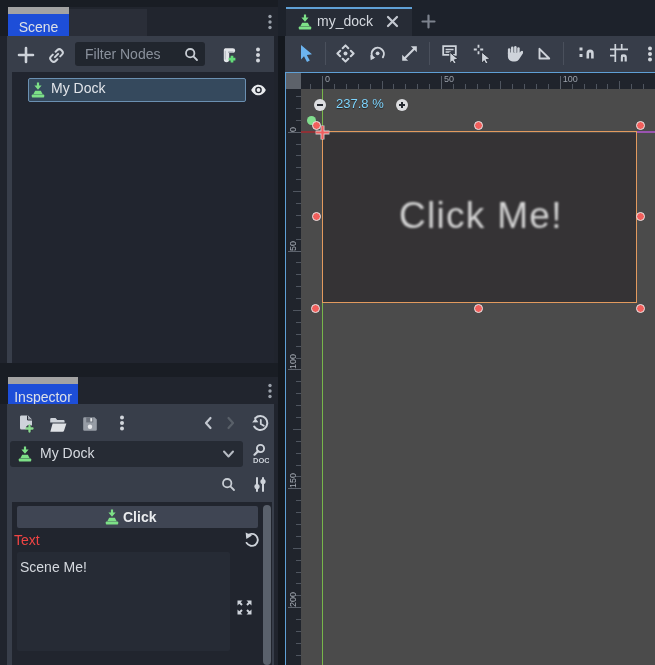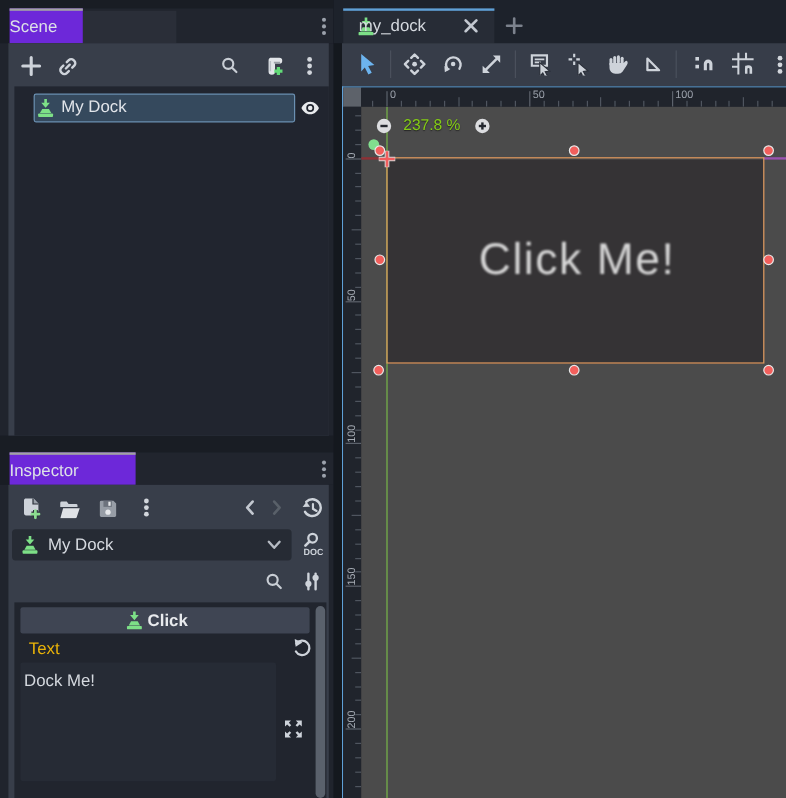--- a/index.html
+++ b/index.html
@@ -2,21 +2,21 @@
 <html><head>
 <meta charset="utf-8">
 <style>
   html,body{margin:0;padding:0;}
   *{-webkit-font-smoothing:antialiased;}
   body{width:655px;height:665px;overflow:hidden;background:#191d24;font-family:"Liberation Sans",sans-serif;}
   #app{position:relative;width:655px;height:665px;background:#191d24;opacity:0.999;}
   .abs{position:absolute;}
   .bar{background:#191d24;}
   .panel{background:#20242d;}
-  .tab{background:#6d28d9;border-top:2px solid #a3a3a3;color:#dde1e7;font-size:14px;text-align:left;}
+  .tab{background:#1d4ed8;border-top:7px solid #a3a3a3;color:#dde1e7;font-size:14px;text-align:center;}
   .in{background:#21262e;border-radius:3px;color:#8a919c;font-size:14px;}
   svg{display:block;}
   .h{position:absolute;width:9px;height:9px;border-radius:5px;background:#f25f5c;border:1.6px solid #e8e8e8;box-sizing:border-box;}
 </style>
 </head>
 <body>
 <div id="app">
 
   <div class="abs bar" style="left:0;top:0;width:278px;height:36px;"></div>
   <div class="abs" style="left:8px;top:7px;width:270px;height:29px;background:#21252e;"></div>
@@ -42,20 +42,21 @@
   </div>
   <div class="abs" style="left:48px;top:47px;">
     <svg width="17" height="17" viewBox="0 0 16 16">
         <g stroke="#ced3da" stroke-width="1.9" fill="none" stroke-linecap="round">
           <path d="M6.5 9.5 L9.5 6.5"></path>
           <path d="M7.2 4.5l1.6-1.6a2.62 2.62 0 0 1 3.7 0l.6.6a2.62 2.62 0 0 1 0 3.7L11.5 8.8"></path>
           <path d="M4.5 7.2 2.9 8.8a2.62 2.62 0 0 0 0 3.7l.6.6a2.62 2.62 0 0 0 3.7 0l1.6-1.6"></path>
         </g>
       </svg>
   </div>
+  <div class="abs in" style="left:75px;top:42px;width:130px;height:24px;line-height:24px;padding-left:10px;box-sizing:border-box;">Filter Nodes</div>
   <div class="abs" style="left:184px;top:47px;">
     <svg width="15" height="15" viewBox="0 0 15 15">
         <circle cx="6.2" cy="6.2" r="4.2" stroke="#c8cdd4" stroke-width="1.8" fill="none"></circle>
         <path d="M9.4 9.4l3.6 3.6" stroke="#c8cdd4" stroke-width="1.8" stroke-linecap="round"></path>
       </svg>
   </div>
   <div class="abs" style="left:219px;top:46px;">
     <svg width="18" height="18" viewBox="0 0 18 18">
       <path d="M6 2.2h7.8a2.4 2.4 0 0 1 2.4 2.4 2.4 2.4 0 0 1-2.4 2.4H10.2v6.6a2.7 2.7 0 0 1-2.7 2.7 2.7 2.7 0 0 1-2.7-2.7V4.6A2.4 2.4 0 0 1 6 2.2z" fill="#e2e5e9"></path>
       <path d="M9.2 6.2h5.2" stroke="#9aa0a8" stroke-width="1.4"></path>
@@ -87,21 +88,21 @@
   <div class="abs" style="left:51px;top:77px;color:#e2e5ea;font-size:14px;line-height:22px;">My Dock</div>
   <div class="abs" style="left:250px;top:82px;">
     <svg width="17" height="16" viewBox="0 0 17 16">
       <path d="M8.5 2.7c3.6 0 6.2 2.8 7.3 5.3-1.1 2.5-3.7 5.3-7.3 5.3S2.3 10.5 1.2 8C2.3 5.5 4.9 2.7 8.5 2.7z M8.5 4.7A3.3 3.3 0 1 0 8.5 11.3 3.3 3.3 0 1 0 8.5 4.7z" fill="#e8eaed" fill-rule="evenodd"></path>
       <circle cx="8.5" cy="8" r="1.9" fill="#e8eaed"></circle>
     </svg>
   </div>
 
   <div class="abs bar" style="left:0;top:370px;width:278px;height:34px;"></div>
   <div class="abs" style="left:8px;top:377px;width:270px;height:27px;background:#21252e;"></div>
-  <div class="abs tab" style="left:8px;top:377px;width:105px;height:27px;line-height:26px;">Inspector</div>
+  <div class="abs tab" style="left:8px;top:377px;width:70px;height:27px;line-height:26px;">Inspector</div>
   <div class="abs" style="left:266px;top:382px;">
     <svg width="8" height="18" viewBox="0 0 8 18">
         <g fill="#9ba1ab">
           <circle cx="4" cy="3.5" r="1.7"></circle>
           <circle cx="4" cy="9" r="1.7"></circle>
           <circle cx="4" cy="14.5" r="1.7"></circle>
         </g>
       </svg>
   </div>
 
@@ -202,29 +203,29 @@
   <div class="abs" style="left:104px;top:509px;">
     <svg width="16" height="16" viewBox="0 0 16 16">
       <g fill="#7de087">
           <path d="M6.9 0.6h2.2v3h2.5L8 7.8 4.4 3.6h2.5z"></path>
           <path d="M5.2 8.8h5.6l1.9 3.4H3.3z"></path>
           <rect x="1.8" y="12.6" width="12.4" height="2.8" rx="0.7"></rect>
         </g>
     </svg>
   </div>
   <div class="abs" style="left:123px;top:509px;color:#e9ebee;font-size:14px;font-weight:bold;line-height:16px;">Click</div>
-  <div class="abs" style="left:24px;top:531.5px;color:#eab308;font-size:14px;">Text</div>
+  <div class="abs" style="left:14px;top:531.5px;color:#ef4444;font-size:14px;">Text</div>
   <div class="abs" style="left:243px;top:531px;">
     <svg width="17" height="17" viewBox="0 0 17 17">
       <path d="M3.6 11.9a6 6 0 1 0 0.4-6.6" stroke="#ced3da" stroke-width="1.9" fill="none" stroke-linecap="round"></path>
       <path d="M2.6 1.6l0.8 6.3 5.6-3.4z" fill="#ced3da"></path>
     </svg>
   </div>
   <div class="abs" style="left:17px;top:552px;width:213px;height:99px;background:#262b35;border-radius:2px;"></div>
-  <div class="abs" style="left:20px;top:559px;color:#d5d9df;font-size:14px;">Dock Me!</div>
+  <div class="abs" style="left:20px;top:559px;color:#d5d9df;font-size:14px;">Scene Me!</div>
   <div class="abs" style="left:236px;top:599px;">
     <svg width="17" height="17" viewBox="0 0 17 17">
       <g fill="#ced3da">
         <path d="M1.5 1.5h5L4.7 3.3l2 2-1.4 1.4-2-2L1.5 6.5z"></path>
         <path d="M15.5 1.5v5l-1.8-1.8-2 2-1.4-1.4 2-2L10.5 1.5z"></path>
         <path d="M1.5 15.5v-5l1.8 1.8 2-2 1.4 1.4-2 2 1.8 1.8z"></path>
         <path d="M15.5 15.5h-5l1.8-1.8-2-2 1.4-1.4 2 2 1.8-1.8z"></path>
       </g>
     </svg>
   </div>
@@ -236,21 +237,21 @@
   <div class="abs" style="left:286px;top:7px;width:126px;height:29px;background:#272c36;border-top:2px solid #5fa0d6;box-sizing:border-box;"></div>
   <div class="abs" style="left:297px;top:14px;">
     <svg width="16" height="16" viewBox="0 0 16 16">
       <g fill="#7de087">
           <path d="M6.9 0.6h2.2v3h2.5L8 7.8 4.4 3.6h2.5z"></path>
           <path d="M5.2 8.8h5.6l1.9 3.4H3.3z"></path>
           <rect x="1.8" y="12.6" width="12.4" height="2.8" rx="0.7"></rect>
         </g>
     </svg>
   </div>
-  <div class="abs" style="left:299px;top:10px;color:#d5d9df;font-size:14px;line-height:22px;">my_dock</div>
+  <div class="abs" style="left:317px;top:10px;color:#d5d9df;font-size:14px;line-height:22px;">my_dock</div>
   <div class="abs" style="left:386px;top:15px;">
     <svg width="13" height="13" viewBox="0 0 13 13">
         <path d="M2 2l9 9M11 2l-9 9" stroke="#c3c8d0" stroke-width="2.2" stroke-linecap="round"></path>
       </svg>
   </div>
   <div class="abs" style="left:421px;top:14px;">
     <svg width="15" height="15" viewBox="0 0 15 15">
         <path d="M7.5 1.5v12M1.5 7.5h12" stroke="#7c828d" stroke-width="2.2" stroke-linecap="round"></path>
       </svg>
   </div>
@@ -450,21 +451,21 @@
     <div class="abs" style="left:0;top:42px;width:21px;height:1.5px;background:#8e3136;"></div>
     <div class="abs" style="left:335px;top:42px;width:19px;height:1.5px;background:#9a53b0;"></div>
 
     <div class="abs" style="left:22px;top:43.5px;width:313px;height:170px;background:#353335;"></div>
     <div class="abs" style="left:98px;top:105.5px;color:#d5d5d5;font-size:37px;letter-spacing:1.3px;filter:blur(1.05px);white-space:nowrap;">Click Me!</div>
 
     <div class="abs" style="left:20.5px;top:41.5px;width:315px;height:172px;border:1.8px solid #e29a5e;box-sizing:border-box;"></div>
 
     <div class="abs" style="left:13px;top:10px;width:12px;height:12px;border-radius:6px;background:#dcdde0;"></div>
     <div class="abs" style="left:16px;top:15.2px;width:6px;height:1.8px;background:#24282f;"></div>
-    <div class="abs" style="left:35px;top:7px;color:#84cc16;font-size:13px;text-shadow:0 1px 1px rgba(0,0,0,0.55);">237.8 %</div>
+    <div class="abs" style="left:35px;top:7px;color:#7dd3fc;font-size:13px;text-shadow:0 1px 1px rgba(0,0,0,0.55);">237.8 %</div>
     <div class="abs" style="left:95px;top:10px;width:12px;height:12px;border-radius:6px;background:#dcdde0;"></div>
     <div class="abs" style="left:98px;top:15.2px;width:6px;height:1.8px;background:#24282f;"></div>
     <div class="abs" style="left:100.2px;top:13px;width:1.8px;height:6px;background:#24282f;"></div>
 
     <div class="abs" style="left:5.5px;top:27px;width:9px;height:9px;border-radius:5px;background:#81de8e;"></div>
 
     <div class="h" style="left:11px;top:32.3px;"></div>
     <div class="h" style="left:173px;top:32.3px;"></div>
     <div class="h" style="left:334.5px;top:32.3px;"></div>
     <div class="h" style="left:10.5px;top:123px;"></div>

